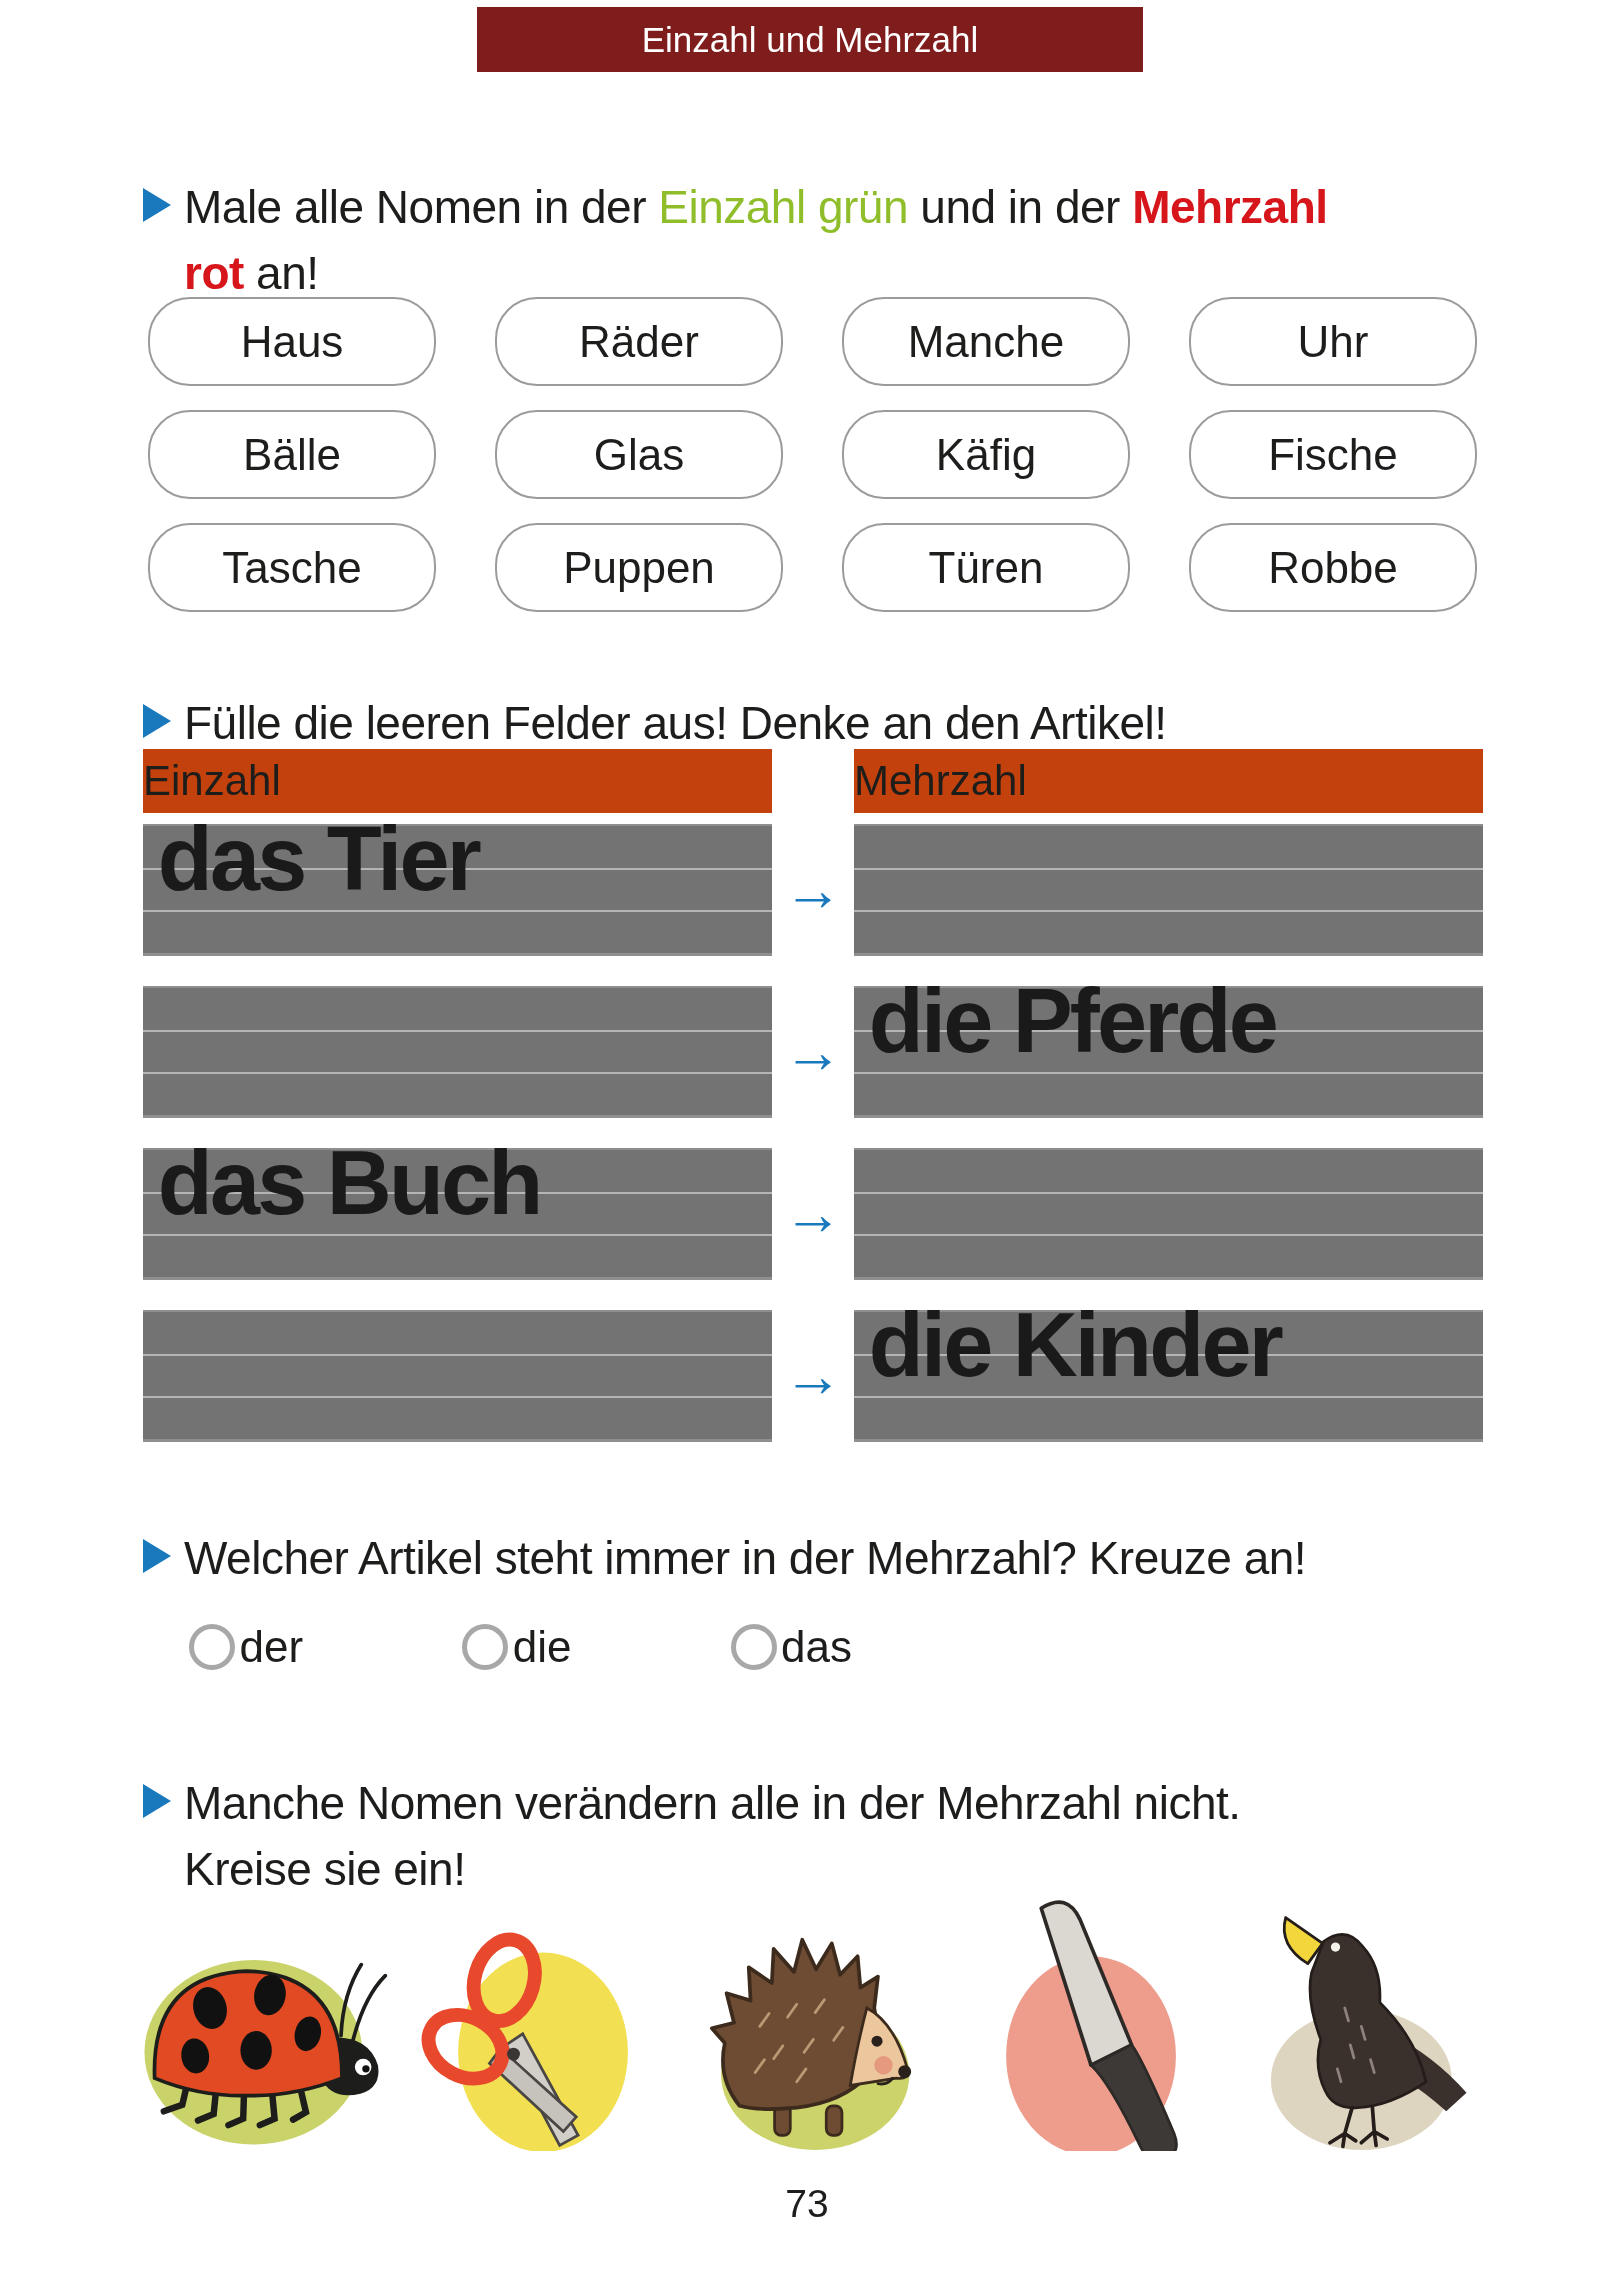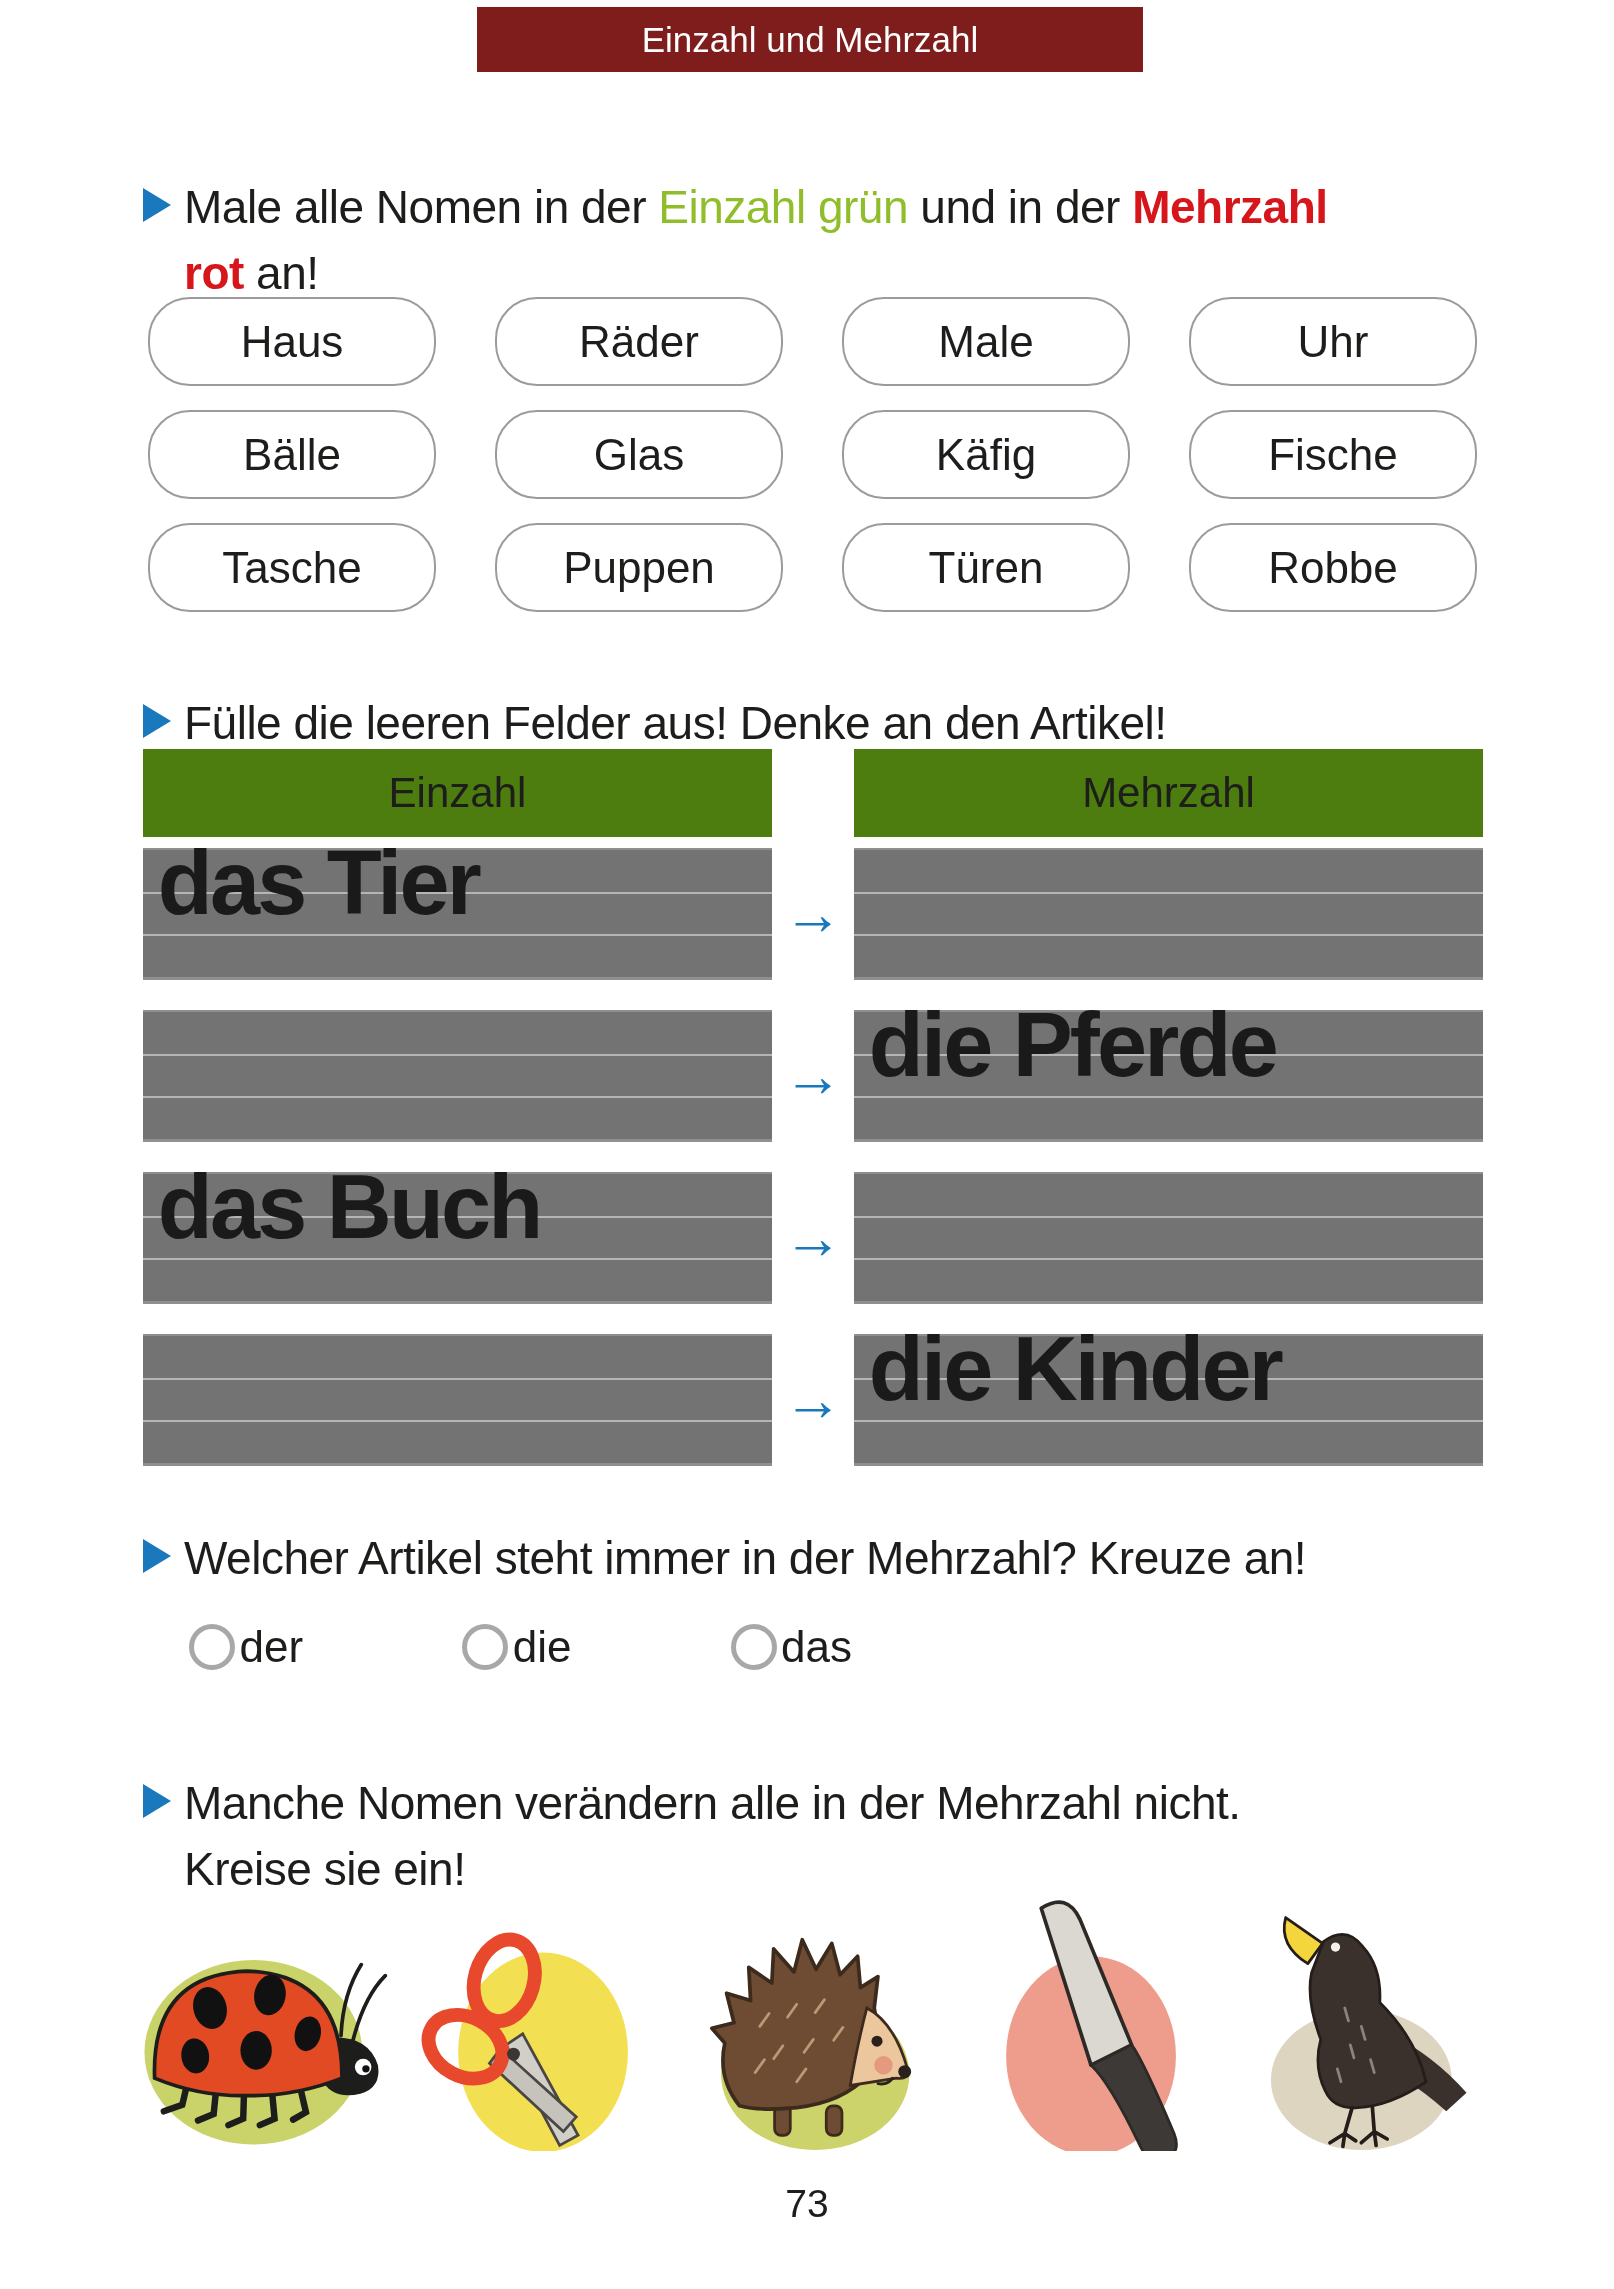--- a/index.html
+++ b/index.html
@@ -38,22 +38,22 @@
     height:89px; background:#ffffff; border:2.8px solid #9b9b9b; border-radius:42px;
     display:flex; align-items:center; justify-content:center; font-size:44px;
   }
 
   .task2-instr { position:absolute; left:143px; top:690px; width:1353px; }
 
   
   .table { position:absolute; left:143px; top:749px; width:1340px; }
   .thead { display:flex; justify-content:space-between; }
   .thcell {
-    width:629px; height:88px; background:#4d7c0f;
-    display:flex; align-items:center; justify-content:center; font-size:42px;
+    width:629px; height:64px; background:#c2410c;
+    display:flex; align-items:center; font-size:42px;
   }
   .trow { display:flex; justify-content:space-between; align-items:center; margin-top:30px; }
   .trow.first { margin-top:11px; }
   .linesbox {
     position:relative; width:629px; height:132px; background:#737373;
     border-top:2.8px solid #8f8f8f; border-bottom:3.7px solid #8f8f8f;
   }
   .guide { position:absolute; left:0; right:0; height:1.8px; background:#b5b5b5; }
   .g1 { top:33%; } .g2 { top:66%; }
   .entry {
@@ -107,21 +107,21 @@
   </section>
 
   <div class="pills">
     <div class="pill">
         <span>Haus</span>
       </div>
     <div class="pill">
         <span>Räder</span>
       </div>
     <div class="pill">
-        <span>Male</span>
+        <span>Manche</span>
       </div>
     <div class="pill">
         <span>Uhr</span>
       </div>
     <div class="pill">
         <span>Bälle</span>
       </div>
     <div class="pill">
         <span>Glas</span>
       </div>

